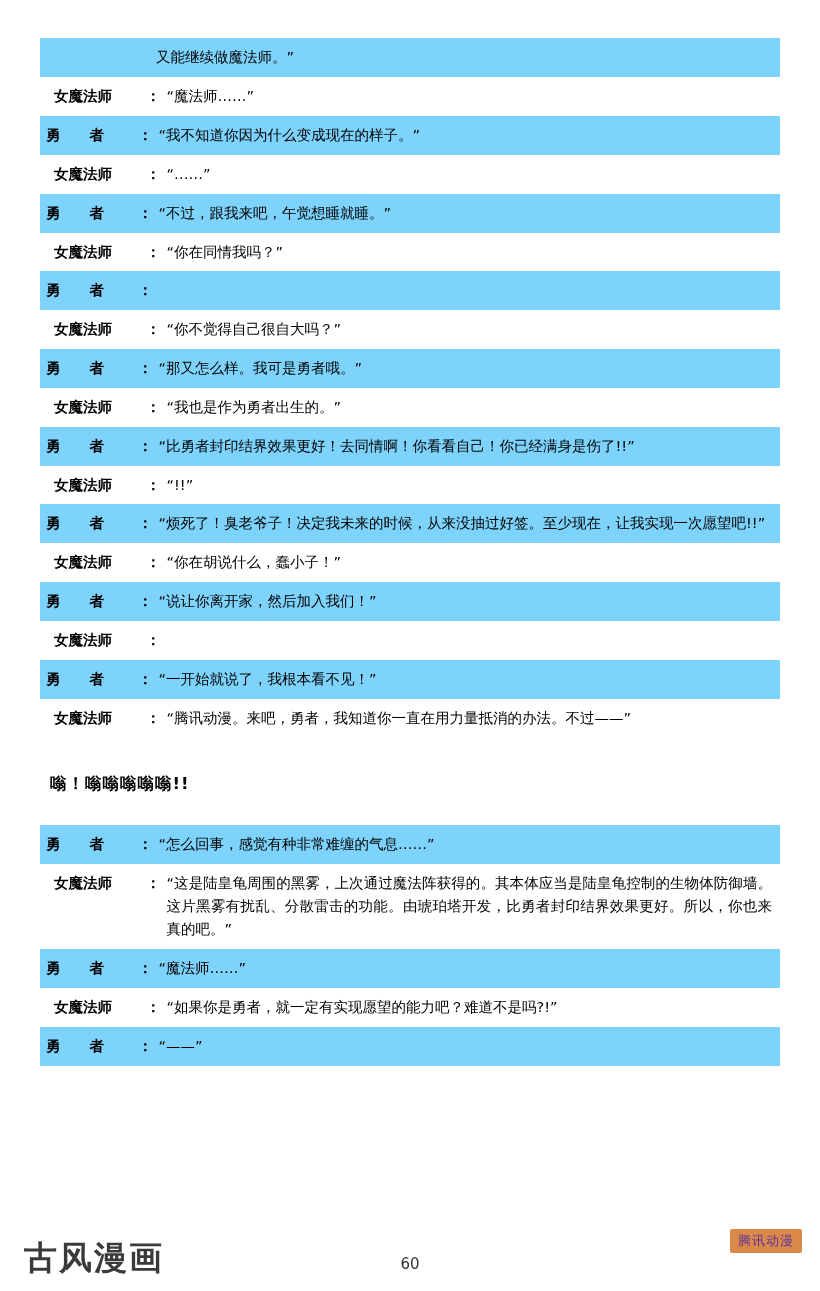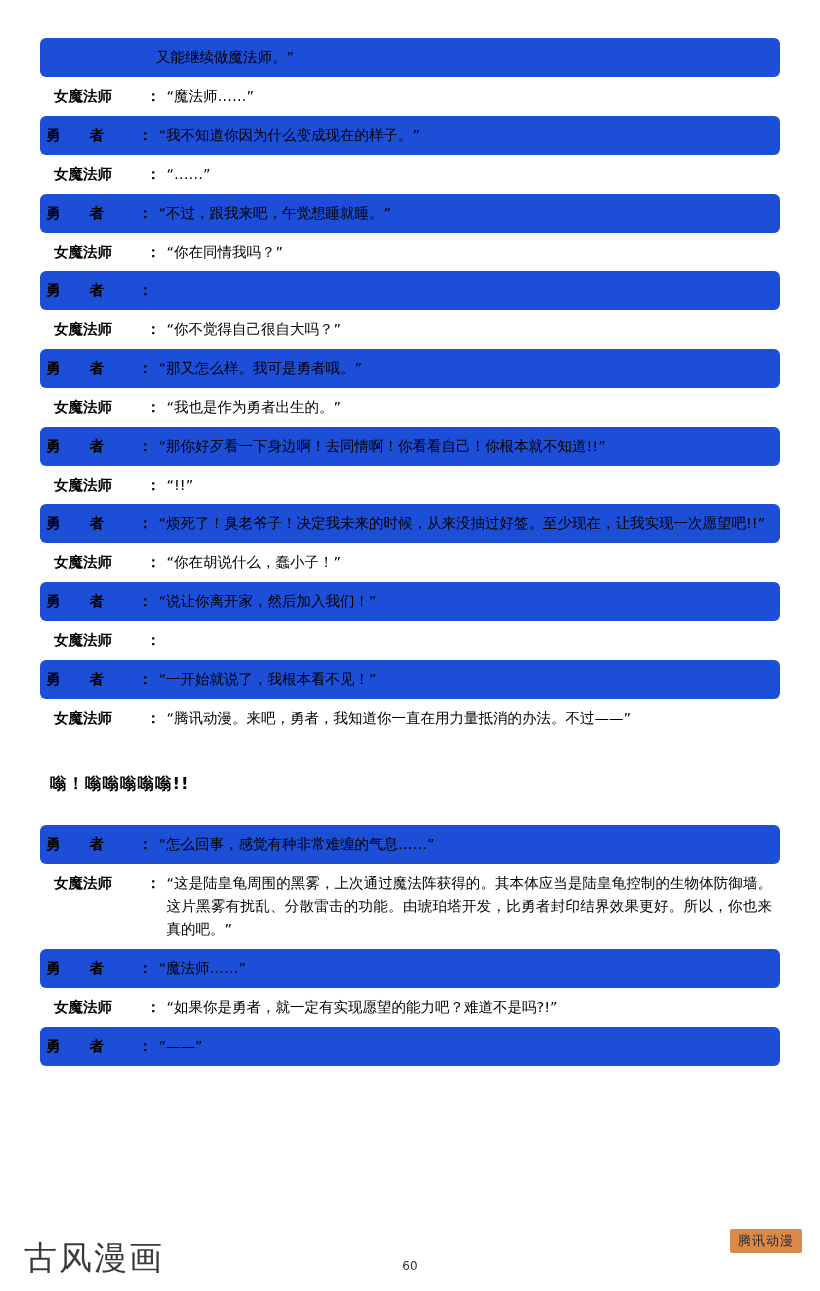--- a/index.html
+++ b/index.html
@@ -27,22 +27,21 @@
     margin: 0 auto;
   }
   .line {
     display: flex;
     align-items: flex-start;
     padding: 8px 8px 8px 6px;
     box-sizing: border-box;
     min-height: 22px;
   }
   .line.shade {
-    background: #1d4ed8;
-    border-radius: 6px;
+    background: #7dd3fc;
   }
   .line.plain {
     background: #ffffff;
     margin-left: 8px;
   }
   .speaker {
     flex: 0 0 92px;
     width: 92px;
     font-size: 14.5px;
     line-height: 1.55;
@@ -79,39 +78,39 @@
     bottom: 0;
     width: 820px;
     height: 70px;
   }
   .page-number {
     position: absolute;
     left: 0;
     right: 0;
     bottom: 18px;
     text-align: center;
-    font-size: 12px;
+    font-size: 15px;
     color: #333333;
   }
   .brand {
     position: absolute;
     left: 24px;
     bottom: 10px;
     font-size: 33px;
-    font-weight: normal;
+    font-weight: bold;
     color: #3a3a3a;
     letter-spacing: 2px;
     font-family: "DejaVu Serif", "Liberation Serif", serif;
   }
   .watermark {
     position: absolute;
     right: 18px;
     bottom: 38px;
     background: #d8803a;
-    color: #0f172a;
+    color: #4c1d95;
     font-size: 13px;
     padding: 3px 8px;
     letter-spacing: 1px;
     opacity: 0.92;
     border-radius: 2px;
   }
 </style>
 </head>
 <body>
 
@@ -162,21 +161,21 @@
         <div class="text">“那又怎么样。我可是勇者哦。”</div>
       </div>
       <div class="line plain">
         <div class="speaker"><span class="sp-inner">女魔法师</span></div>
         <div class="colon">：</div>
         <div class="text">“我也是作为勇者出生的。”</div>
       </div>
       <div class="line shade">
         <div class="speaker"><span class="sp-inner">勇　　者</span></div>
         <div class="colon">：</div>
-        <div class="text">“那你好歹看一下身边啊！去同情啊！你看看自己！你根本就不知道!!”</div>
+        <div class="text">“比勇者封印结界效果更好！去同情啊！你看看自己！你已经满身是伤了!!”</div>
       </div>
       <div class="line plain">
         <div class="speaker"><span class="sp-inner">女魔法师</span></div>
         <div class="colon">：</div>
         <div class="text">“!!”</div>
       </div>
       <div class="line shade">
         <div class="speaker"><span class="sp-inner">勇　　者</span></div>
         <div class="colon">：</div>
         <div class="text">“烦死了！臭老爷子！决定我未来的时候，从来没抽过好签。至少现在，让我实现一次愿望吧!!”</div>

